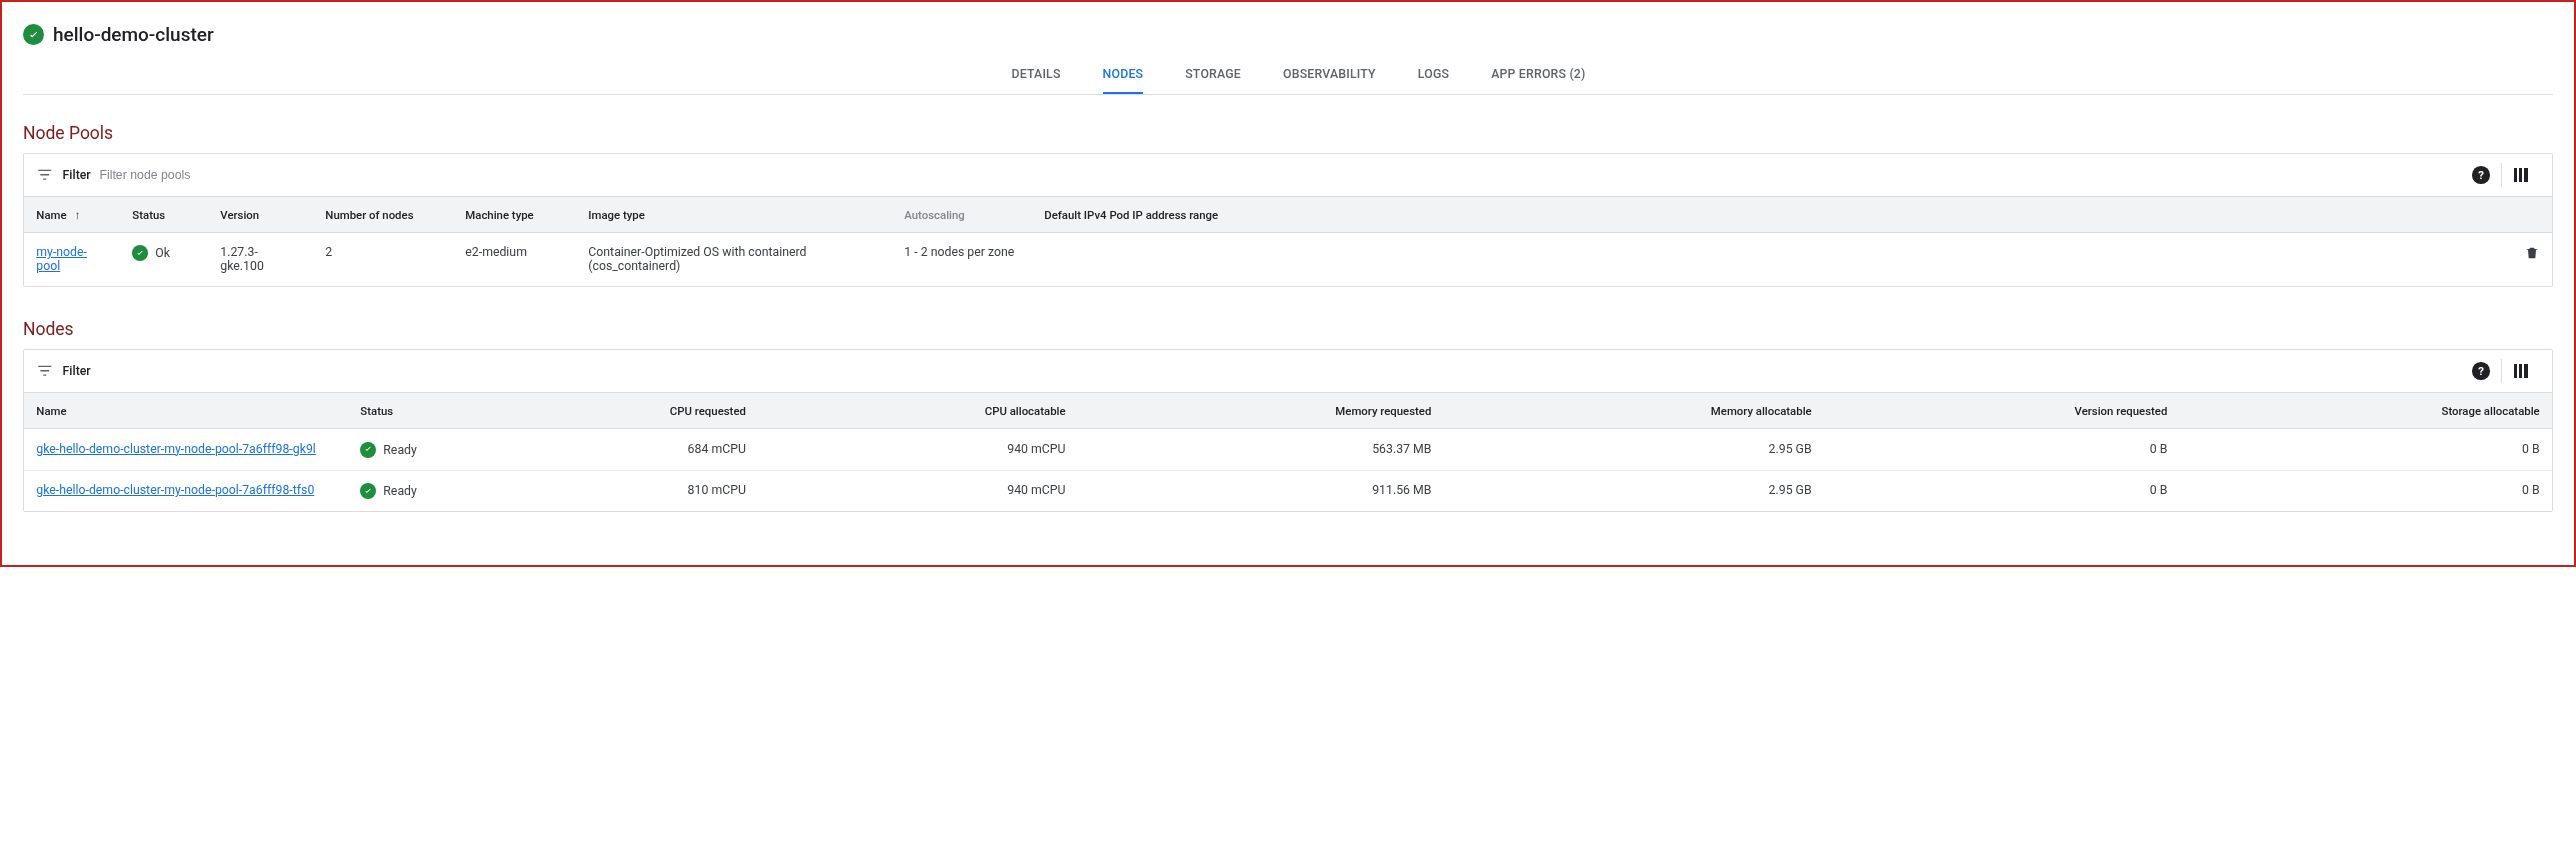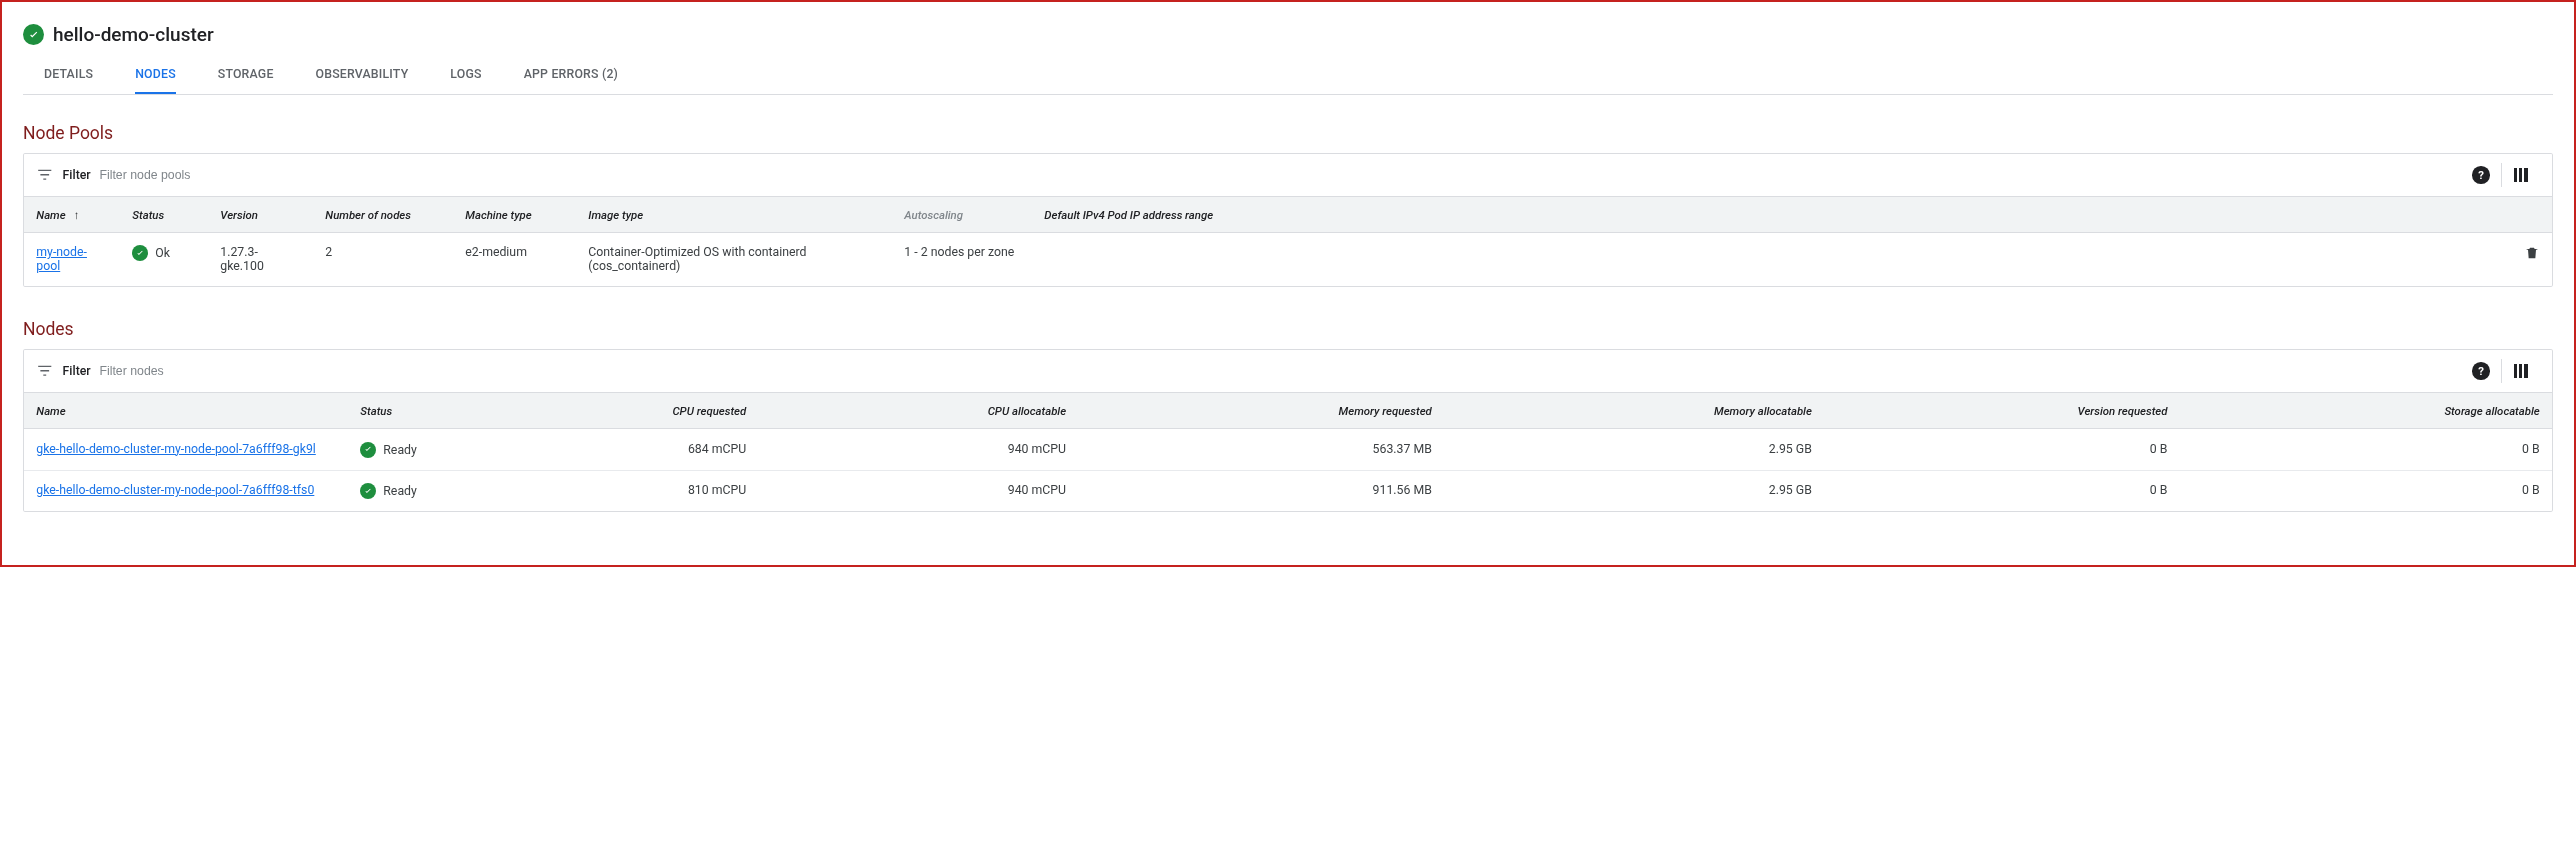--- a/index.html
+++ b/index.html
@@ -3,21 +3,21 @@
 <meta charset="utf-8">
 <style>
 * { box-sizing: border-box; margin: 0; padding: 0; }
 body { font-family: Roboto, "Helvetica Neue", Arial, sans-serif; font-size: 12.3px; color: #202124; background: #fff; border: 2.6px solid #c5221f; padding: 21px; min-width: 1315px; }
 
 .header-row { display: flex; align-items: center; gap: 9px; margin-bottom: 14px; }
 .status-circle { width: 21px; height: 21px; border-radius: 50%; background: #1e8e3e; display: flex; align-items: center; justify-content: center; flex-shrink: 0; }
 .status-circle svg { width: 14px; height: 14px; fill: #fff; }
 .cluster-title { font-size: 19px; font-weight: 500; color: #202124; }
 
-.tabs { display: flex; gap: 42px; border-bottom: 0.9px solid #dadce0; padding-left: 21px; margin-bottom: 28px; }
+.tabs { display: flex; gap: 42px; border-bottom: 0.9px solid #dadce0; padding-left: 21px; margin-bottom: 28px; justify-content: center; }
 .tab { font-size: 12.3px; font-weight: 500; color: #5f6368; letter-spacing: 0.2px; padding: 7px 0 10.5px 0; cursor: pointer; border-bottom: 2.6px solid transparent; text-transform: uppercase; }
 .tab.active { color: #1a73e8; border-bottom-color: #1a73e8; }
 
 .section-title { font-size: 17.5px; font-weight: 400; color: #7f1d1d; margin-bottom: 10.5px; }
 
 .panel { border: 0.9px solid #dadce0; border-radius: 1.8px; margin-bottom: 32px; overflow: hidden; }
 
 .filter-bar { display: flex; align-items: center; padding: 8.8px 12.3px; gap: 24px; }
 .filter-left { display: flex; align-items: center; gap: 8.8px; flex: 1; }
 .filter-icon { width: 17.5px; height: 17.5px; fill: #5f6368; }
@@ -25,21 +25,21 @@
 .filter-input { border: none; outline: none; font-size: 12.3px; color: #5f6368; flex: 1; background: transparent; }
 .filter-input::placeholder { color: #80868b; }
 .filter-actions { display: flex; align-items: center; gap: 0; }
 .icon-btn { width: 39px; height: 24.5px; display: flex; align-items: center; justify-content: center; cursor: pointer; border-left: 0.9px solid #dadce0; }
 .icon-btn:first-child { border-left: none; }
 .help-circle { width: 17.5px; height: 17.5px; border-radius: 50%; background: #202124; color: #fff; font-size: 11.4px; font-weight: 700; display: flex; align-items: center; justify-content: center; }
 .columns-icon { display: flex; gap: 1.8px; }
 .columns-icon span { width: 3.5px; height: 14px; background: #202124; }
 
 table { width: 100%; border-collapse: collapse; }
-thead tr { background: #f1f3f4; font-style: italic; }
+thead tr { background: #f1f3f4; }
 th { text-align: left; font-weight: 500; font-size: 11.4px; color: #202124; padding: 10.5px 12.3px; border-top: 0.9px solid #dadce0; border-bottom: 0.9px solid #dadce0; white-space: nowrap; }
 th.sortable { cursor: pointer; }
 th.muted { color: #80868b; }
 td { padding: 12.3px 12.3px; font-size: 12.3px; color: #3c4043; vertical-align: top; border-bottom: 0.9px solid #e8eaed; }
 tbody tr:last-child td { border-bottom: none; }
 .link { color: #1a73e8; text-decoration: underline; cursor: pointer; }
 .sort-arrow { display: inline-block; margin-left: 5.3px; }
 
 .status-cell { display: flex; align-items: center; gap: 7px; }
 .status-dot { width: 16px; height: 16px; border-radius: 50%; background: #1e8e3e; display: flex; align-items: center; justify-content: center; flex-shrink: 0; }
@@ -160,21 +160,20 @@
 
 <h2 class="section-title">Nodes</h2>
 
 <div class="panel">
   <div class="filter-bar">
     <div class="filter-left">
       <svg class="filter-icon" viewBox="0 0 24 24">
           <path d="M3 5h18v2H3zm3 6h12v2H6zm4 6h4v2h-4z"></path>
         </svg>
       <span class="filter-label">Filter</span>
-      <input class="filter-input" placeholder="Filter nodes" style="">
     </div>
     <div class="filter-actions">
       <div class="icon-btn">
         <span class="help-circle">?</span>
       </div>
       <div class="icon-btn">
         <span class="columns-icon">
             <span></span>
             <span></span>
             <span></span>

